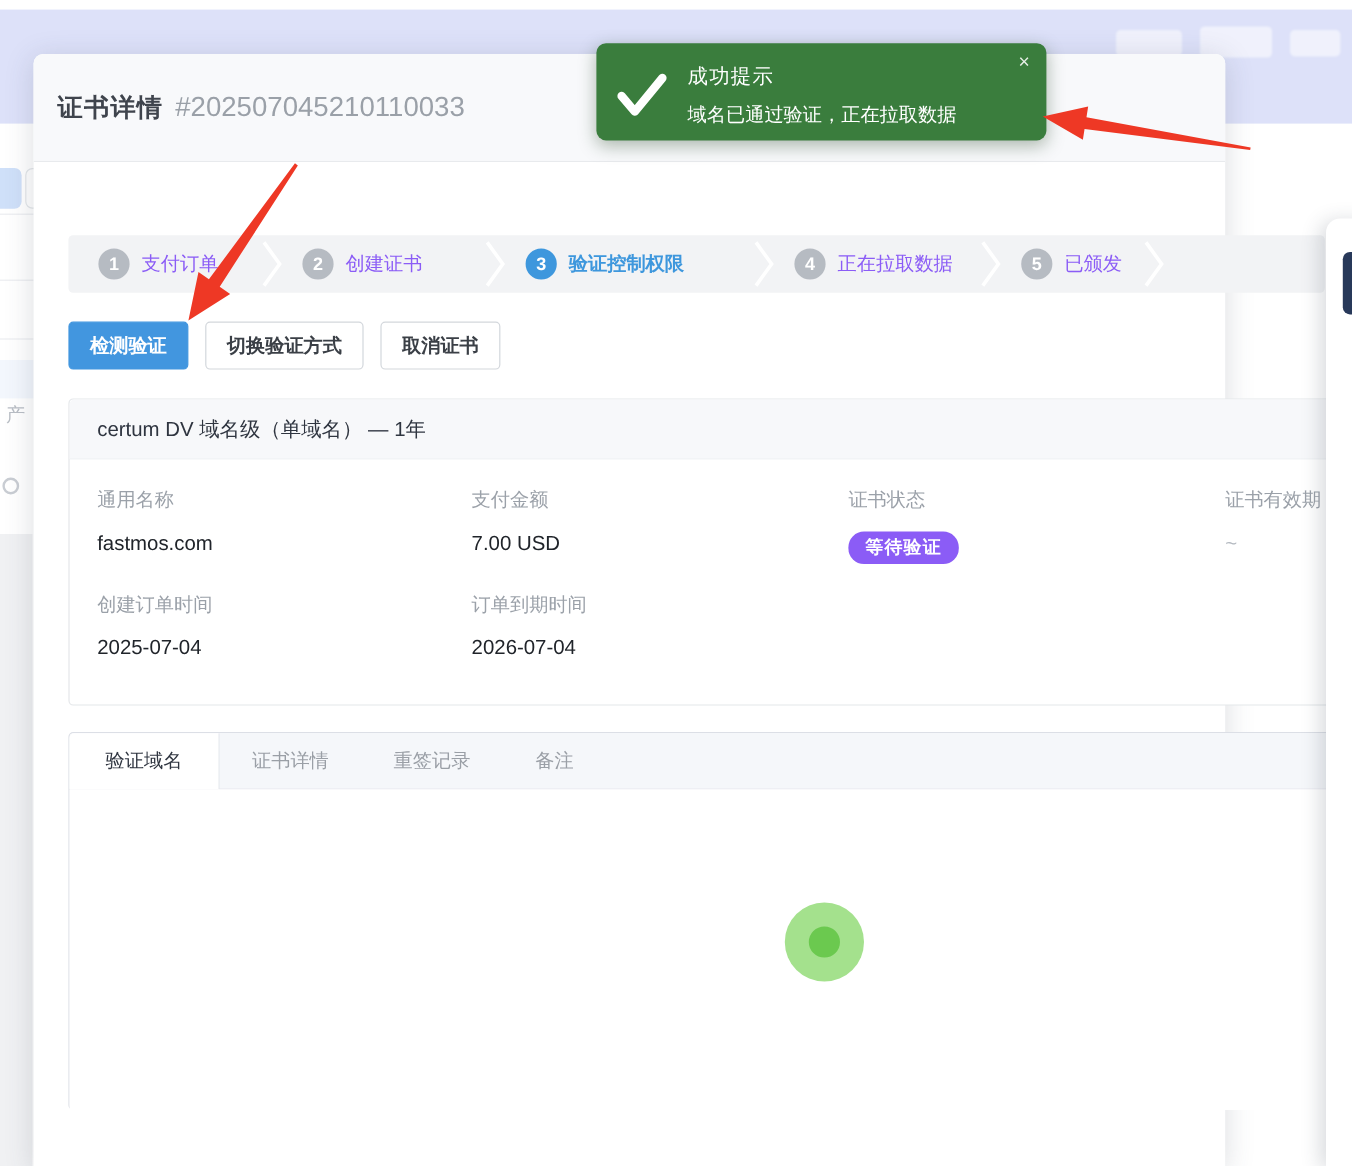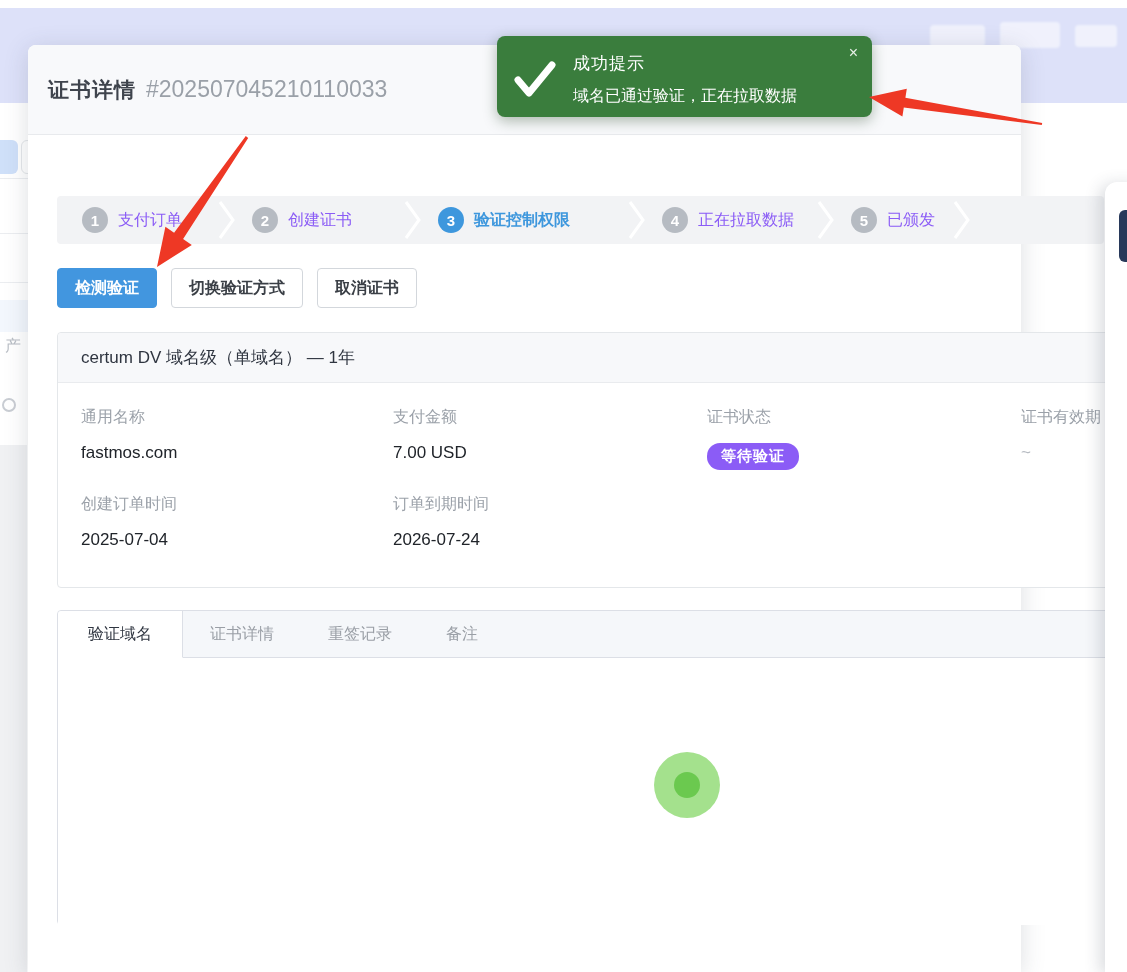--- a/index.html
+++ b/index.html
@@ -222,21 +222,21 @@
         <div>
           <div class="field-label" style="white-space:nowrap;">证书有效期</div>
           <div class="field-value dim">~</div>
         </div>
         <div>
           <div class="field-label">创建订单时间</div>
           <div class="field-value">2025-07-04</div>
         </div>
         <div>
           <div class="field-label">订单到期时间</div>
-          <div class="field-value">2026-07-24</div>
+          <div class="field-value">2026-07-04</div>
         </div>
       </div>
     </div>
 
     <div class="tabs-panel">
       <div class="tabs-header">
         <div class="tab active">验证域名</div>
         <div class="tab">证书详情</div>
         <div class="tab">重签记录</div>
         <div class="tab">备注</div>

